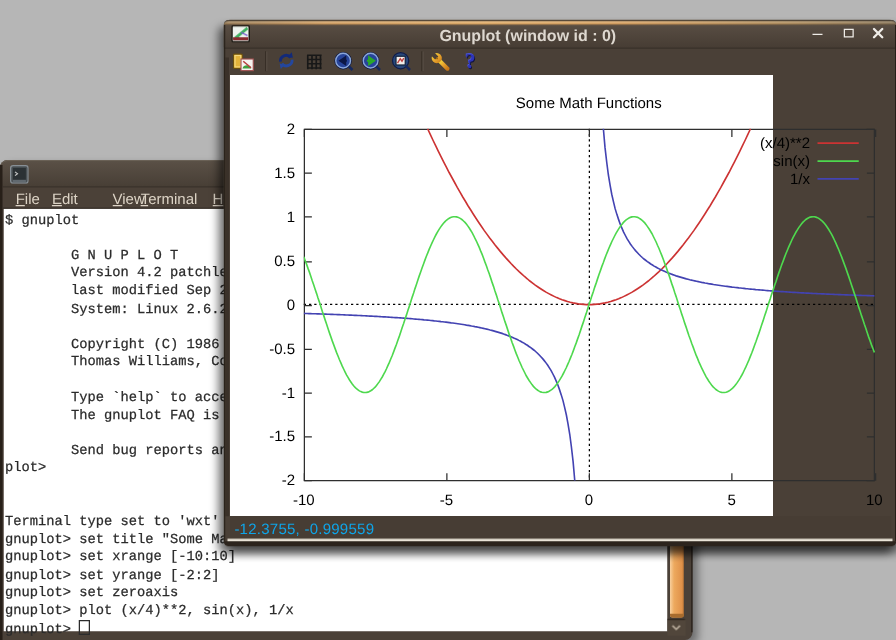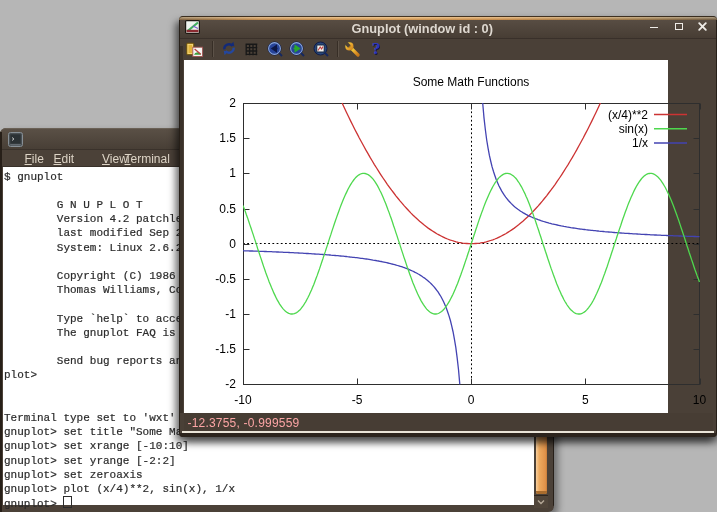--- a/index.html
+++ b/index.html
@@ -1,35 +1,35 @@
 <!DOCTYPE html>
 <html><head><meta charset="utf-8"><style>
 html,body{margin:0;padding:0;width:717px;height:512px;overflow:hidden;background:#b6b6b6;font-family:"Liberation Sans",sans-serif;}
 #termpre,#gptitle,#plot,#termbtn{transform:translateZ(0);}
 #termmenu>span{transform:translateZ(0);}
 #gpstatus span{transform:translateZ(0);}
 .abs{position:absolute;}
 #term{position:absolute;left:0;top:128px;width:554px;height:384px;background:#4b4138;border-radius:6px 6px 6px 0;box-shadow:4px 4px 7px rgba(0,0,0,0.4);}
 #termtitle{position:absolute;left:0;top:0;width:100%;height:21px;background:linear-gradient(#5a5046,#473e35);border-radius:6px 6px 0 0;border-top:1px solid #6a6156;}
 #termmenu{position:absolute;left:3px;top:21px;width:545px;height:18px;background:#4b4138;color:#ddd4c6;font-size:12px;}
-#termmenu>span{position:absolute;top:2.5px;margin-left:12px;}
+#termmenu>span{position:absolute;top:2.5px;}
 #termmenu .u{text-decoration:underline;}
 #termwhite{position:absolute;left:3px;top:39px;width:531px;height:338px;background:#ffffff;}
 #termpre{position:absolute;left:1px;top:2.5px;margin:0;font-family:"Liberation Mono",monospace;font-size:11px;line-height:14.2px;letter-spacing:0px;color:#2b2b2b;white-space:pre;-webkit-text-stroke:0.2px #2b2b2b;}
 #cursor{display:inline-block;width:7px;height:9.8px;border:1.3px solid #2b2b2b;vertical-align:-1.3px;}
 #termsb{position:absolute;left:534px;top:39px;width:14px;height:338px;background:#4b4138;}
 #termthumb{position:absolute;left:1.5px;top:0;width:11.5px;height:327px;background:linear-gradient(90deg,#f8cf9d,#eda95e 30%,#e0924a 85%,#c67c38);border-radius:2px;}
 #termbtn{position:absolute;left:0;top:328px;width:14px;height:12px;background:#51463b;border-top:1px solid #2e261f;color:#9e9183;font-size:8px;text-align:center;line-height:11px;}
 #gp{position:absolute;left:179px;top:16px;width:538px;height:421px;background:#4a4037;border-radius:5px 5px 4px 4px;box-shadow:-4px 5px 7px rgba(0,0,0,0.5),4px 5px 8px rgba(0,0,0,0.45);}
 #gptop{position:absolute;left:0;top:0;width:100%;height:3.2px;border-top:0.8px solid rgba(45,35,25,0.85);background-image:linear-gradient(rgba(255,238,205,0.5),rgba(120,80,40,0.25)),linear-gradient(90deg,#7c6140 0%,#cf9350 15%,#e6a759 38%,#d6954e 60%,#9a7848 85%,#635440 100%);border-radius:5px 5px 0 0;}
 #gptitlebar{position:absolute;left:0;top:4px;width:100%;height:18px;background:linear-gradient(#584d43,#473d34);}
 #gptitle{position:absolute;left:172.5px;top:4.5px;width:538px;font-size:12.8px;font-weight:bold;color:#ded8d0;}
 #gptools{position:absolute;left:0;top:22px;width:100%;height:22px;background:#4a4037;border-top:1px solid #39302a;}
-#gpcanvas{position:absolute;left:4.5px;top:44px;width:484px;height:353px;background:#ffffff;}
-#gpstatus{position:absolute;left:4.5px;top:397px;width:529px;height:18px;background:#473d34;color:#fca5a5;font-size:12px;}
+#gpcanvas{position:absolute;left:4.5px;top:44px;width:434px;height:353px;background:#ffffff;}
+#gpstatus{position:absolute;left:4.5px;top:397px;width:529px;height:18px;background:#473d34;color:#0ea5e9;font-size:12px;}
 #gpstatus span{position:absolute;left:4px;top:3px;letter-spacing:0.2px;}
 #gpcream{position:absolute;left:3px;top:414.8px;width:532px;height:2.3px;background:#eae4d8;}
 .wbtn{position:absolute;color:#f2efeb;}
 </style></head>
 <body>
 <div id="term">
   <div id="termtitle"></div>
   <svg class="abs" style="left:8px;top:4px" width="15" height="15" viewBox="0 0 15 15">
       <rect x="0.5" y="0.5" width="14" height="14" rx="2" fill="#4a5054" stroke="#878f95" stroke-width="1"></rect>
       <rect x="2.3" y="2.3" width="10.4" height="9.4" fill="#2b3134"></rect>

